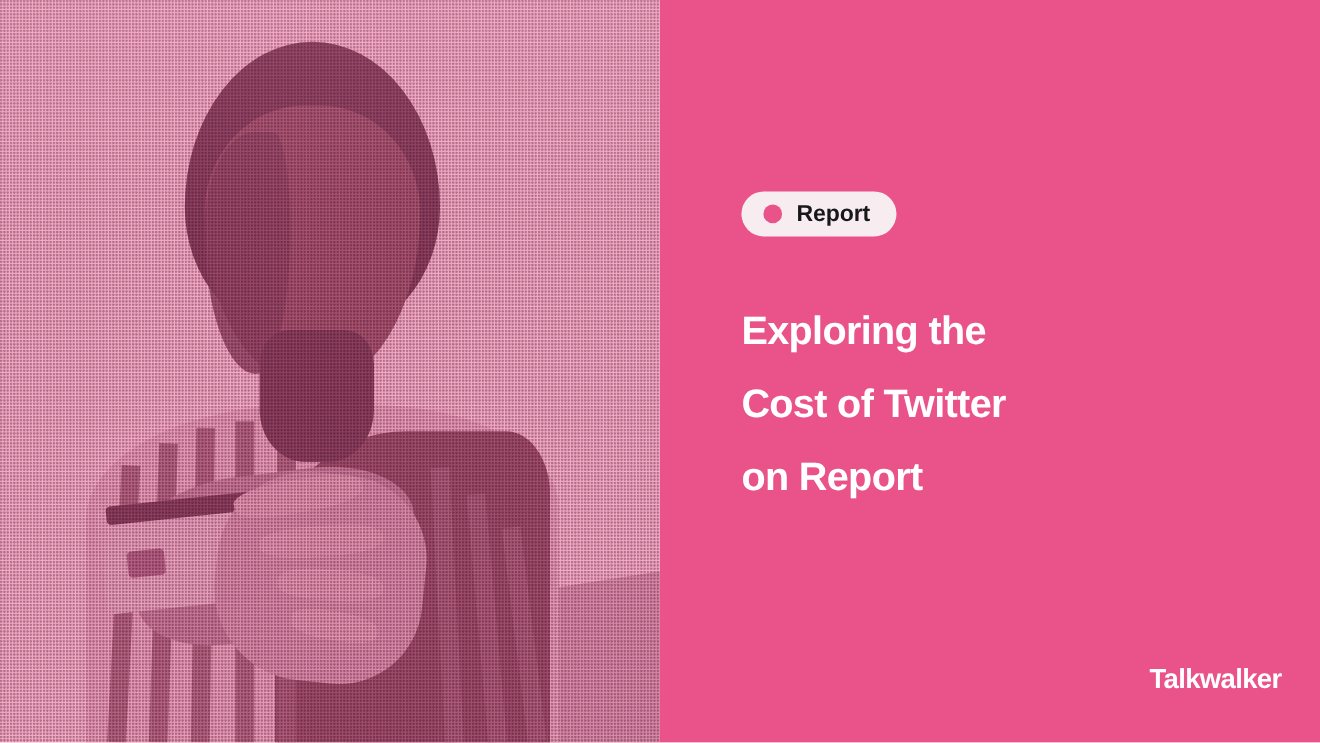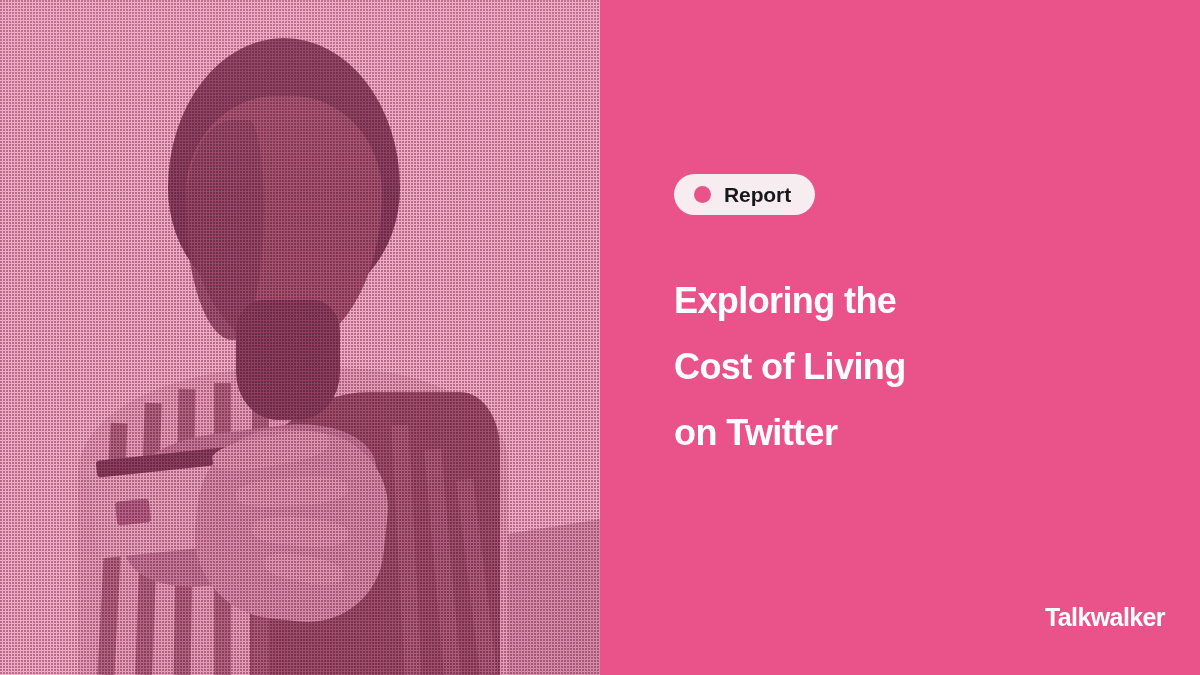--- a/index.html
+++ b/index.html
@@ -290,20 +290,20 @@
 
   <div class="text-panel">
 
     <div class="badge">
       <span class="badge-dot"></span>
       <span class="badge-label">Report</span>
     </div>
 
     <h1 class="headline">
       <span class="hl-line">Exploring the</span>
-      <span class="hl-line">Cost of Living</span>
-      <span class="hl-line">on Twitter</span>
+      <span class="hl-line">Cost of Twitter</span>
+      <span class="hl-line">on Report</span>
     </h1>
 
     <div class="logo">Talkwalker</div>
   </div>
 
 </div>
 
 </body></html>

